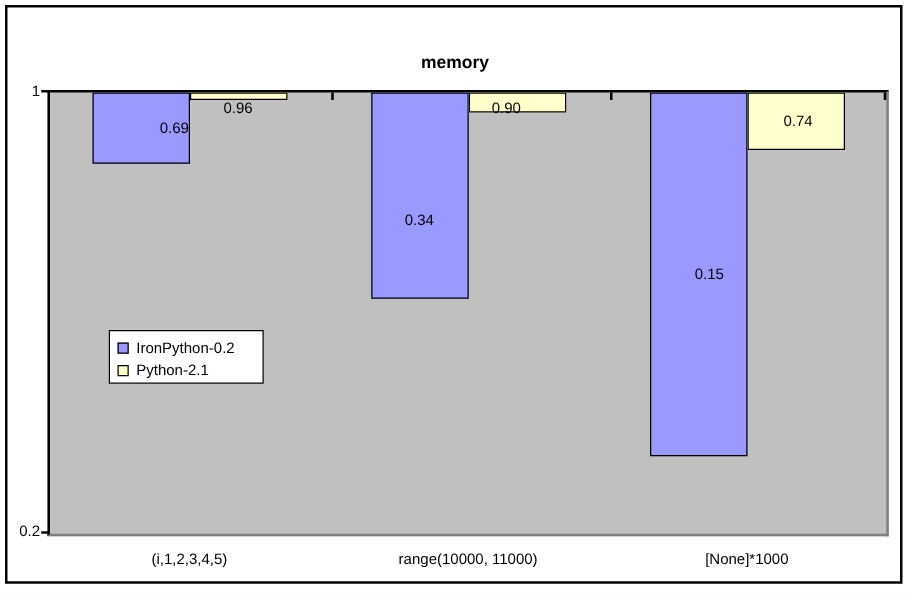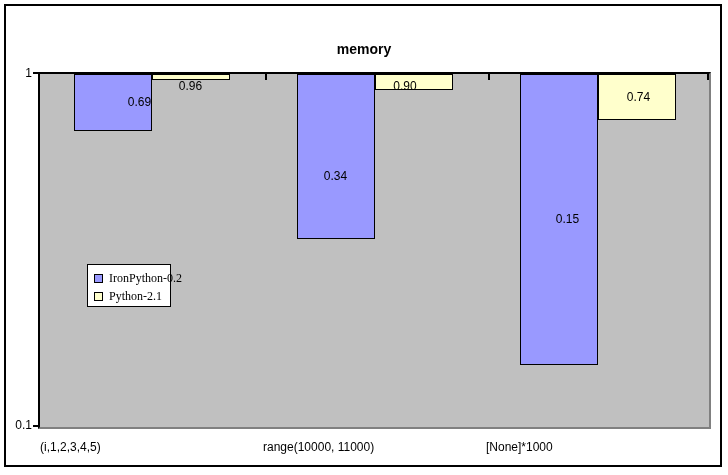--- a/index.html
+++ b/index.html
@@ -76,36 +76,35 @@
     color: #000000;
   }
   #y-tick-label-top { top: 66px; }
   #y-tick-label-bottom { top: 418px; }
   .category-label {
     position: absolute;
     top: 440px;
     width: 223px;
     height: 15px;
     line-height: 15px;
-    text-align: left;
+    text-align: center;
     font-size: 12px;
     color: #000000;
   }
   #category-label-0 { left: 40px; }
   #category-label-1 { left: 263px; }
   #category-label-2 { left: 486px; }
   #legend {
     position: absolute;
     left: 87px; top: 264px;
-    width: 84px; height: 43px;
+    width: 124px; height: 43px;
     box-sizing: border-box;
     background: #ffffff;
     border: 1px solid #000000;
     padding: 4px 0 0 6px;
-    font-family: Liberation Serif, serif;
   }
   .legend-item {
     display: flex;
     align-items: center;
     height: 18px;
   }
   .legend-swatch {
     width: 9px; height: 9px;
     box-sizing: border-box;
     border: 1px solid #000000;
@@ -129,21 +128,21 @@
   <div id="plot-area"></div>
 
   <div class="y-tick" style="left:33px; top:72px;"></div>
   <div class="y-tick" style="left:33px; top:425px;"></div>
 
   <div class="x-tick" style="left:265px; top:74px;"></div>
   <div class="x-tick" style="left:488px; top:74px;"></div>
   <div class="x-tick" style="left:707px; top:74px;"></div>
 
   <div class="y-tick-label" id="y-tick-label-top">1</div>
-  <div class="y-tick-label" id="y-tick-label-bottom">0.1</div>
+  <div class="y-tick-label" id="y-tick-label-bottom">0.2</div>
 
   <div id="bars-layer">
       <div class="bar" style="left: 73.5px; top: 74px; width: 78px; height: 56.8863px; background: rgb(153, 153, 255);"></div>
       <div class="bar-value-label" style="left: 73.5px; width: 78px; top: 94.9431px; padding-left: 27px;">0.69</div>
       <div class="bar" style="left: 296.5px; top: 74px; width: 78px; height: 165.388px; background: rgb(153, 153, 255);"></div>
       <div class="bar-value-label" style="left: 296.5px; width: 78px; top: 149.194px; margin-top: 20px;">0.34</div>
       <div class="bar" style="left: 519.5px; top: 74px; width: 78px; height: 290.84px; background: rgb(153, 153, 255);"></div>
       <div class="bar-value-label" style="left: 519.5px; width: 96px; top: 211.92px;">0.15</div>
       <div class="bar" style="left: 151.5px; top: 74px; width: 78px; height: 6.25825px; background: rgb(255, 255, 204);"></div>
       <div class="bar-value-label" style="left: 151.5px; width: 78px; top: 78.5px;">0.96</div>

